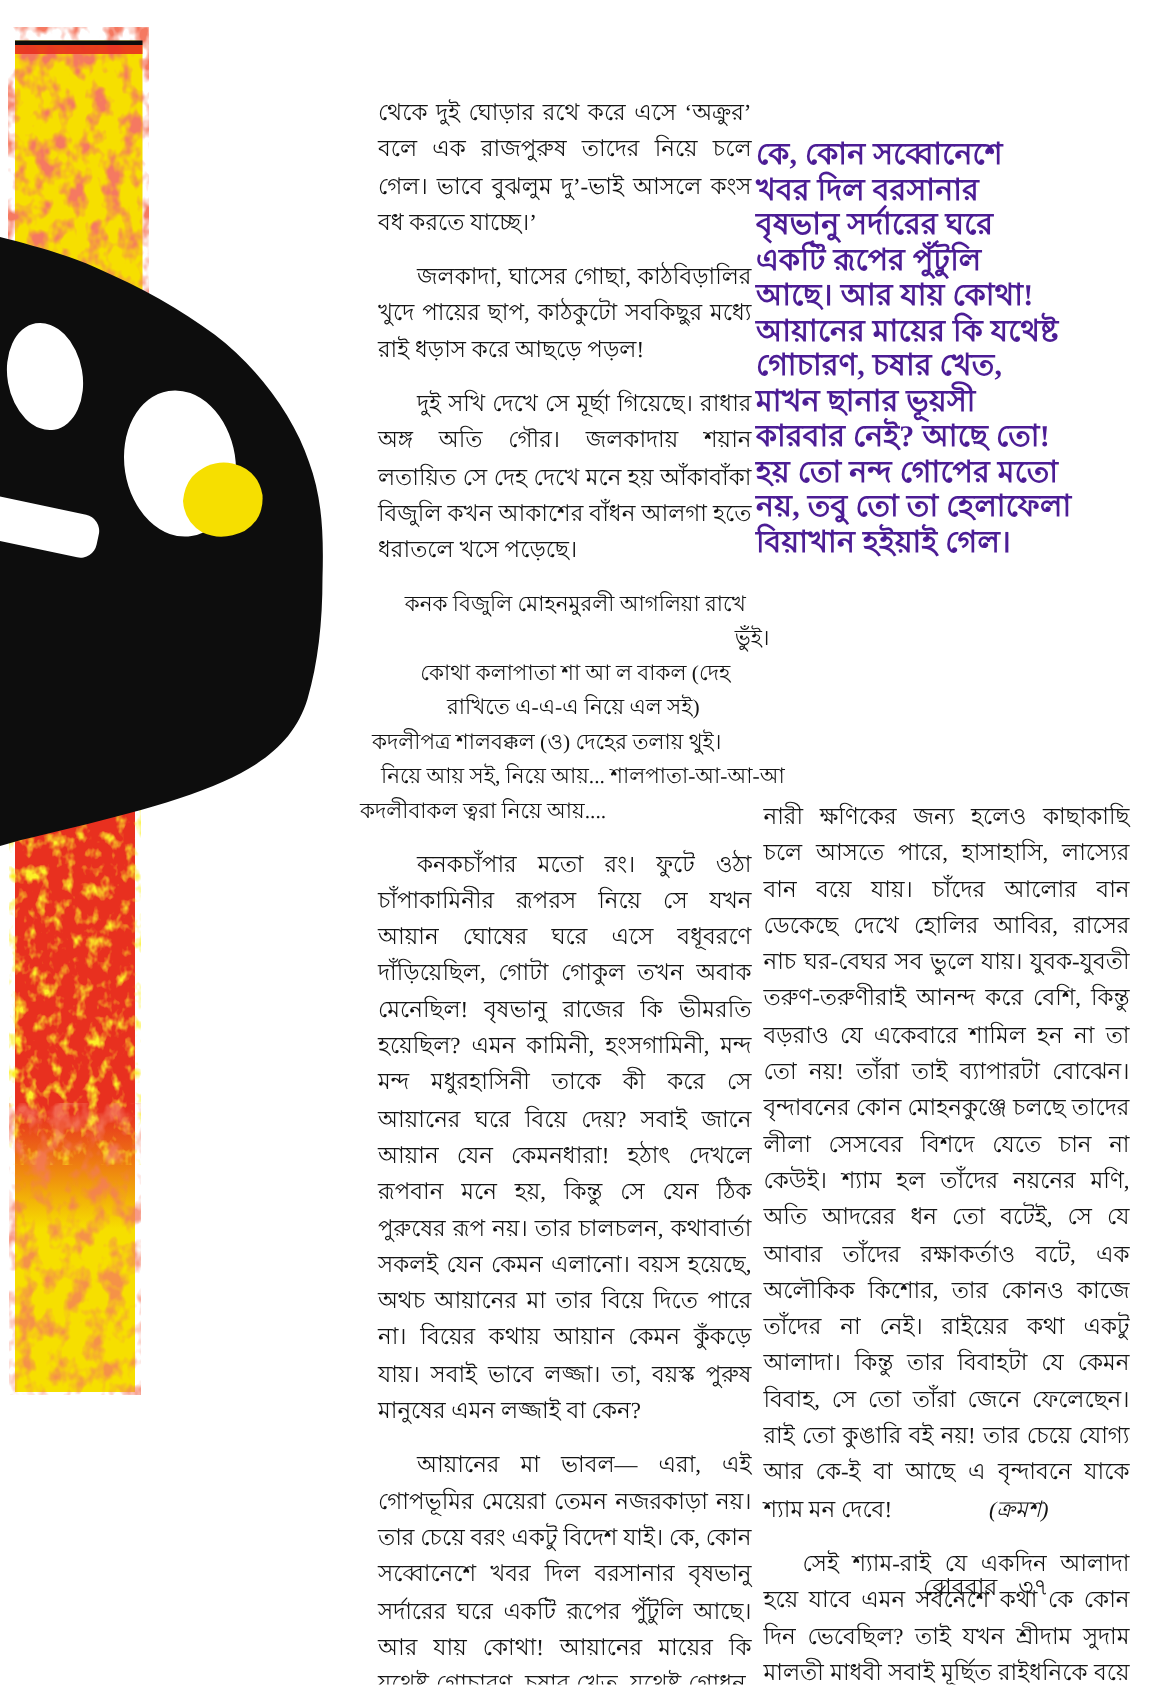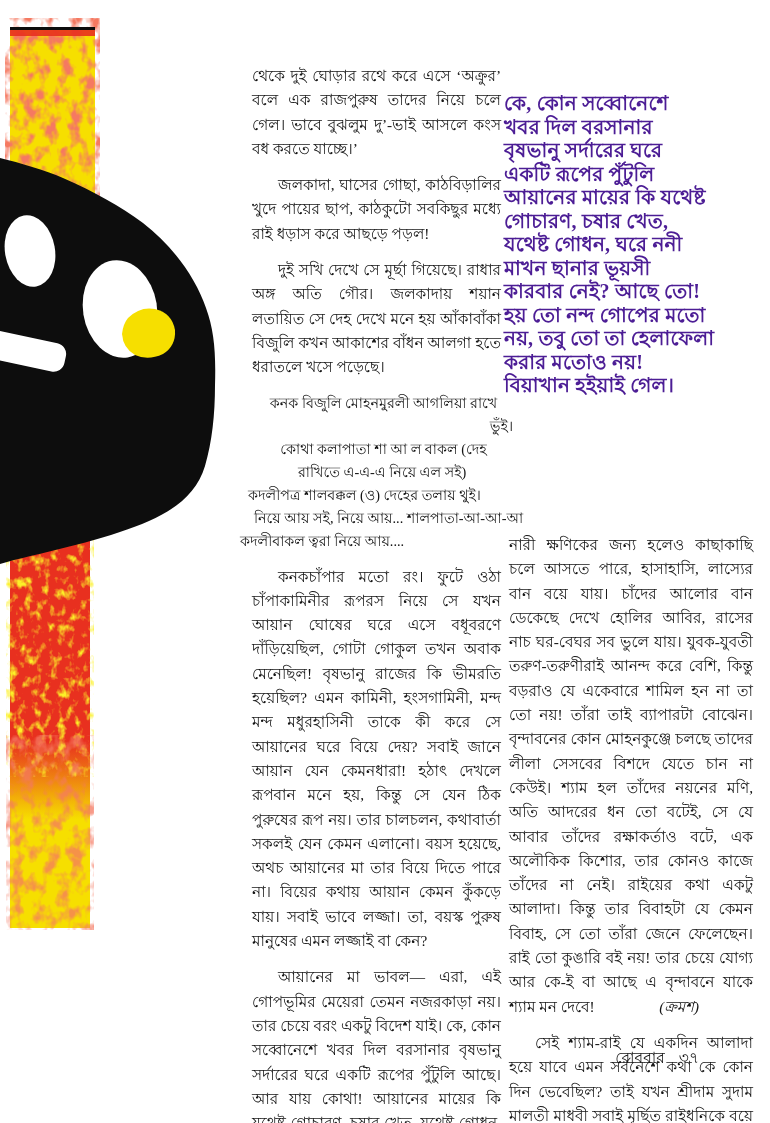--- a/index.html
+++ b/index.html
@@ -110,28 +110,27 @@
     <p class="ind">কনকচাঁপার মতো রং। ফুটে ওঠা চাঁপাকামিনীর রূপরস নিয়ে সে যখন আয়ান ঘোষের ঘরে এসে বধূবরণে দাঁড়িয়েছিল, গোটা গোকুল তখন অবাক মেনেছিল! বৃষভানু রাজের কি ভীমরতি হয়েছিল? এমন কামিনী, হংসগামিনী, মন্দ মন্দ মধুরহাসিনী তাকে কী করে সে আয়ানের ঘরে বিয়ে দেয়? সবাই জানে আয়ান যেন কেমনধারা! হঠাৎ দেখলে রূপবান মনে হয়, কিন্তু সে যেন ঠিক পুরুষের রূপ নয়। তার চালচলন, কথাবার্তা সকলই যেন কেমন এলানো। বয়স হয়েছে, অথচ আয়ানের মা তার বিয়ে দিতে পারে না। বিয়ের কথায় আয়ান কেমন কুঁকড়ে যায়। সবাই ভাবে লজ্জা। তা, বয়স্ক পুরুষ মানুষের এমন লজ্জাই বা কেন?</p>
     <p class="ind">আয়ানের মা ভাবল— এরা, এই গোপভূমির মেয়েরা তেমন নজরকাড়া নয়। তার চেয়ে বরং একটু বিদেশ যাই। কে, কোন সব্বোনেশে খবর দিল বরসানার বৃষভানু সর্দারের ঘরে একটি রূপের পুঁটুলি আছে। আর যায় কোথা! আয়ানের মায়ের কি যথেষ্ট গোচারণ, চষার খেত, যথেষ্ট গোধন, ঘরে ননী মাখন ছানার ভূয়সী কারবার নেই? আছে তো! হয় তো নন্দ গোপের মতো নয়, তবু তো তা হেলাফেলা করার মতোও নয়! বিয়াখান হইয়াই গেল।</p>
 
   </div>
 
   <div class="pull-quote">
     <div class="pq-line">কে, কোন সব্বোনেশে</div>
     <div class="pq-line">খবর দিল বরসানার</div>
     <div class="pq-line">বৃষভানু সর্দারের ঘরে</div>
     <div class="pq-line">একটি রূপের পুঁটুলি</div>
+    <div class="pq-line">আছে। আর যায় কোথা!</div>
     <div class="pq-line">আয়ানের মায়ের কি যথেষ্ট</div>
     <div class="pq-line">গোচারণ, চষার খেত,</div>
-    <div class="pq-line">যথেষ্ট গোধন, ঘরে ননী</div>
     <div class="pq-line">মাখন ছানার ভূয়সী</div>
     <div class="pq-line">কারবার নেই? আছে তো!</div>
     <div class="pq-line">হয় তো নন্দ গোপের মতো</div>
     <div class="pq-line">নয়, তবু তো তা হেলাফেলা</div>
-    <div class="pq-line">করার মতোও নয়!</div>
     <div class="pq-line">বিয়াখান হইয়াই গেল।</div>
   </div>
 
   <div class="col col-right body-text">
     <p>নারী ক্ষণিকের জন্য হলেও কাছাকাছি চলে আসতে পারে, হাসাহাসি, লাস্যের বান বয়ে যায়। চাঁদের আলোর বান ডেকেছে দেখে হোলির আবির, রাসের নাচ ঘর-বেঘর সব ভুলে যায়। যুবক-যুবতী তরুণ-তরুণীরাই আনন্দ করে বেশি, কিন্তু বড়রাও যে একেবারে শামিল হন না তা তো নয়! তাঁরা তাই ব্যাপারটা বোঝেন। বৃন্দাবনের কোন মোহনকুঞ্জে চলছে তাদের লীলা সেসবের বিশদে যেতে চান না কেউই। শ্যাম হল তাঁদের নয়নের মণি, অতি আদরের ধন তো বটেই, সে যে আবার তাঁদের রক্ষাকর্তাও বটে, এক অলৌকিক কিশোর, তার কোনও কাজে তাঁদের না নেই। রাইয়ের কথা একটু আলাদা। কিন্তু তার বিবাহটা যে কেমন বিবাহ, সে তো তাঁরা জেনে ফেলেছেন। রাই তো কুঙারি বই নয়! তার চেয়ে যোগ্য আর কে-ই বা আছে এ বৃন্দাবনে যাকে শ্যাম মন দেবে!</p>
     <p class="ind">সেই শ্যাম-রাই যে একদিন আলাদা হয়ে যাবে এমন সর্বনেশে কথা কে কোন দিন ভেবেছিল? তাই যখন শ্রীদাম সুদাম মালতী মাধবী সবাই মূর্ছিত রাইধনিকে বয়ে নিয়ে যায়, তাঁরা বিষাদে সমবেদনায় মূক হয়ে থাকেন। এ বিরহ তাঁরাই সইতে পারছেন না, তার ওইটুকু ফুলতুকতুক মেয়ে। আহা, শ্যাম ছাড়া আর এ জগতে ওর কেহ নাই, কিছু নাই, কিচ্ছু নাই গো!</p>
   </div>
 
   <div class="tail">
     <div>(ক্রমশ)</div>

